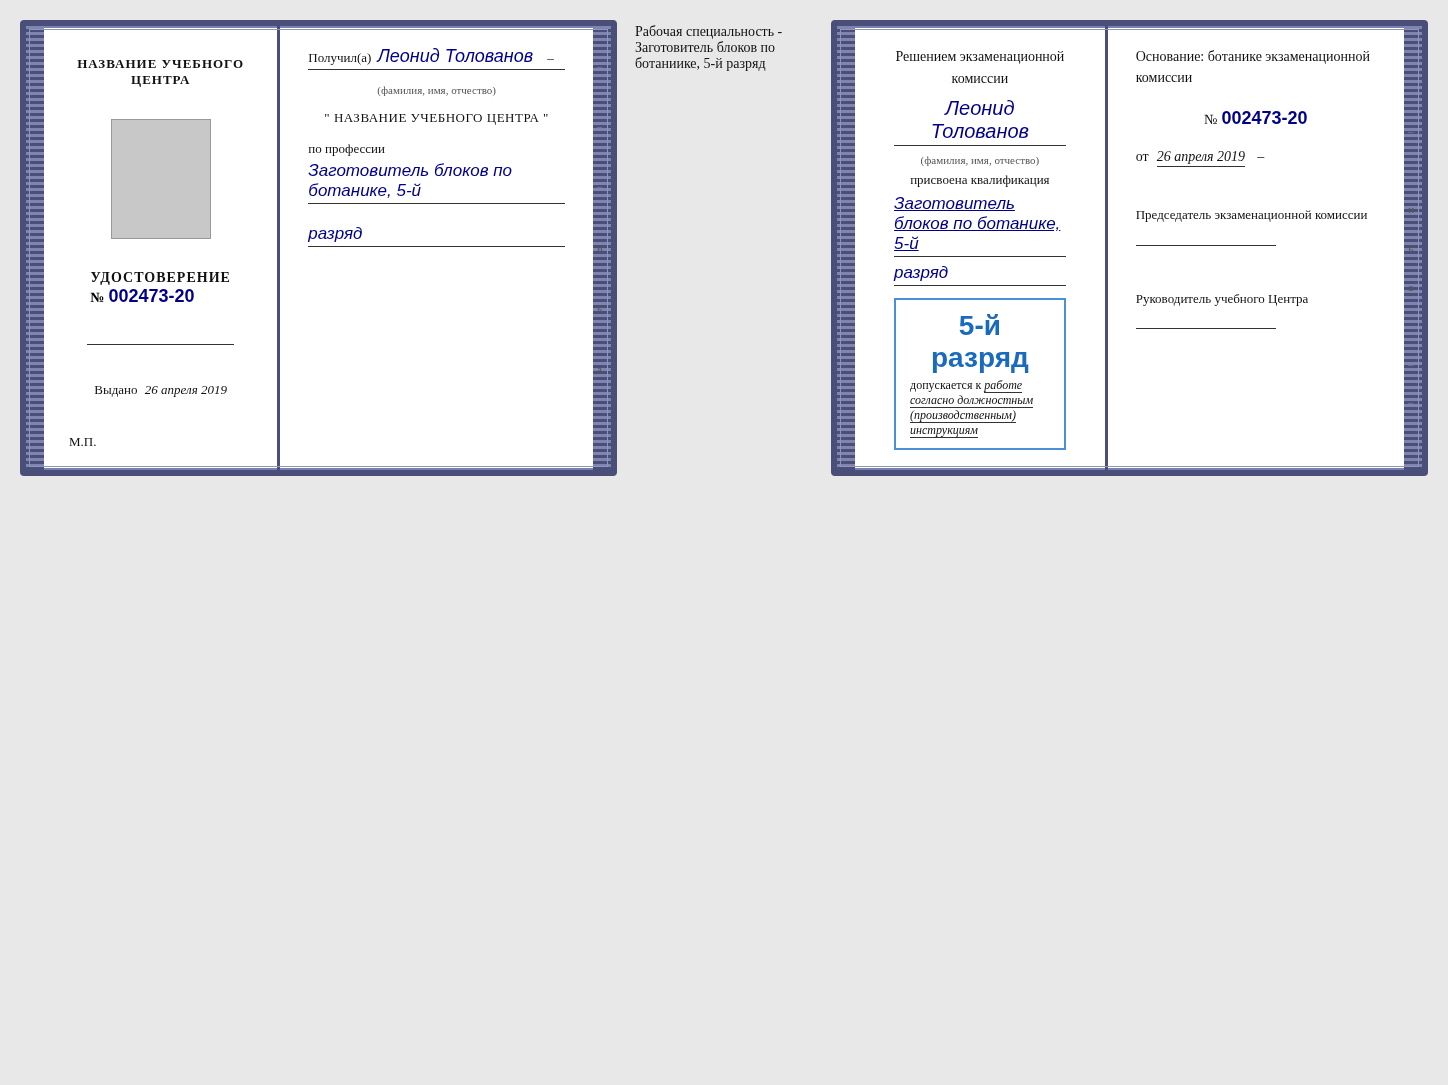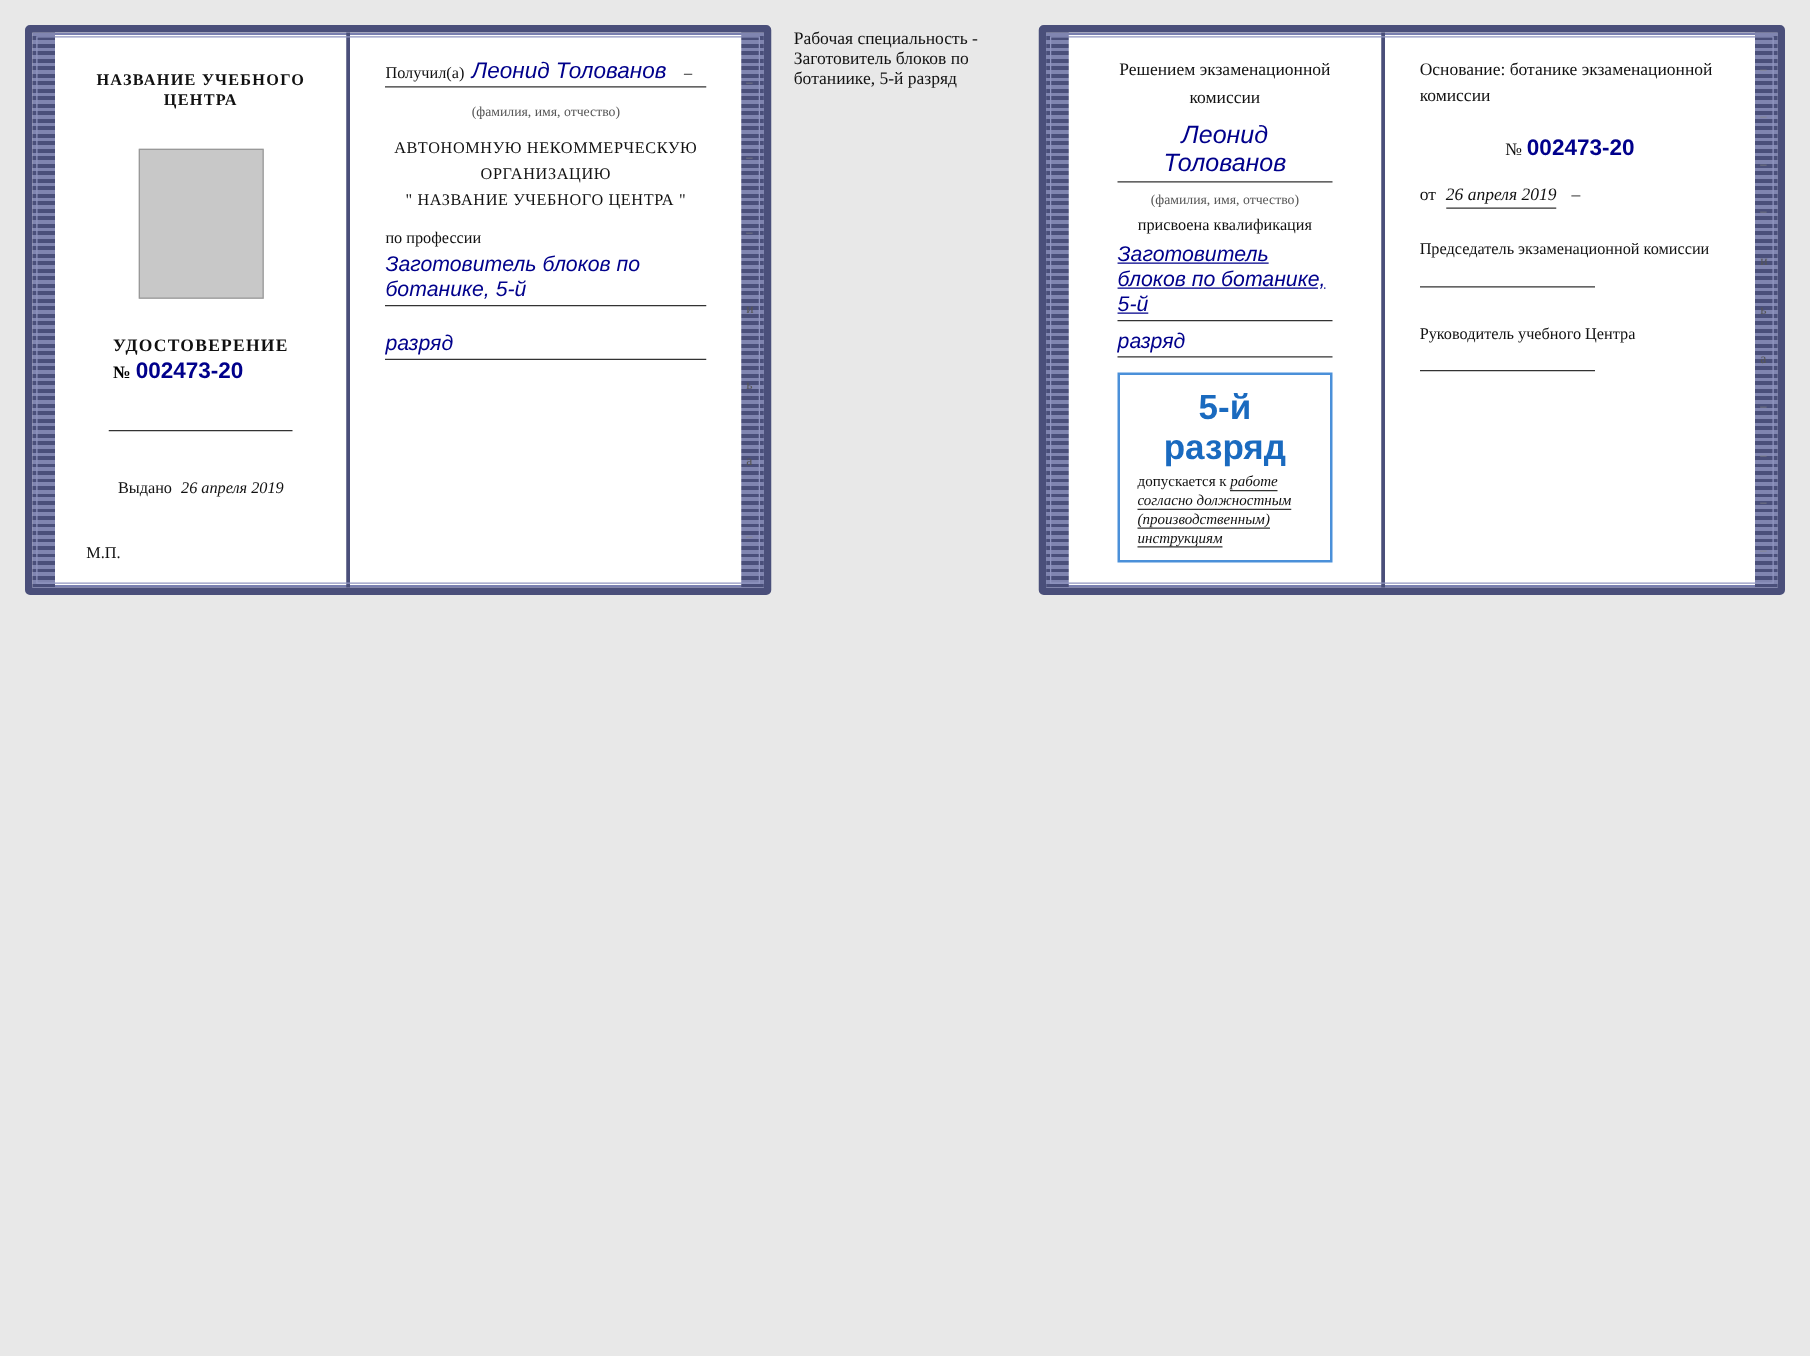--- a/index.html
+++ b/index.html
@@ -305,21 +305,21 @@
       display: flex;
       align-items: baseline;
       gap: 4px;
     }
 
     .protocol-date-val {
       font-style: italic;
     }
 
     .signature-section {
-      margin-top: 10px;
+      margin-top: 26px;
     }
 
     .signature-role {
       font-size: 13px;
       color: #111;
       line-height: 1.5;
     }
 
     .signature-line {
       border-bottom: 1px solid #333;
@@ -363,21 +363,20 @@
 
       <div style="display:flex;align-items:baseline;gap:6px;border-bottom:1px solid #333;padding-bottom:2px;">
         <span style="font-size:13px;color:#111;">Получил(а)</span>
         <span class="recipient-name">Леонид Толованов</span>
         <span style="font-size:13px;margin-left:8px;">–</span>
       </div>
       <div class="field-label-small">(фамилия, имя, отчество)</div>
 
 
       <div class="org-block">
-        <div>АВТОНОМНУЮ НЕКОММЕРЧЕСКУЮ ОРГАНИЗАЦИЮ</div>
         <div>" НАЗВАНИЕ УЧЕБНОГО ЦЕНТРА "</div>
       </div>
 
       <div class="profession-section">
         <div>по профессии</div>
         <span class="profession-handwritten">Заготовитель блоков по ботанике, 5-й</span>
       </div>
 
       <span class="rank-handwritten">разряд</span>
     </div>

